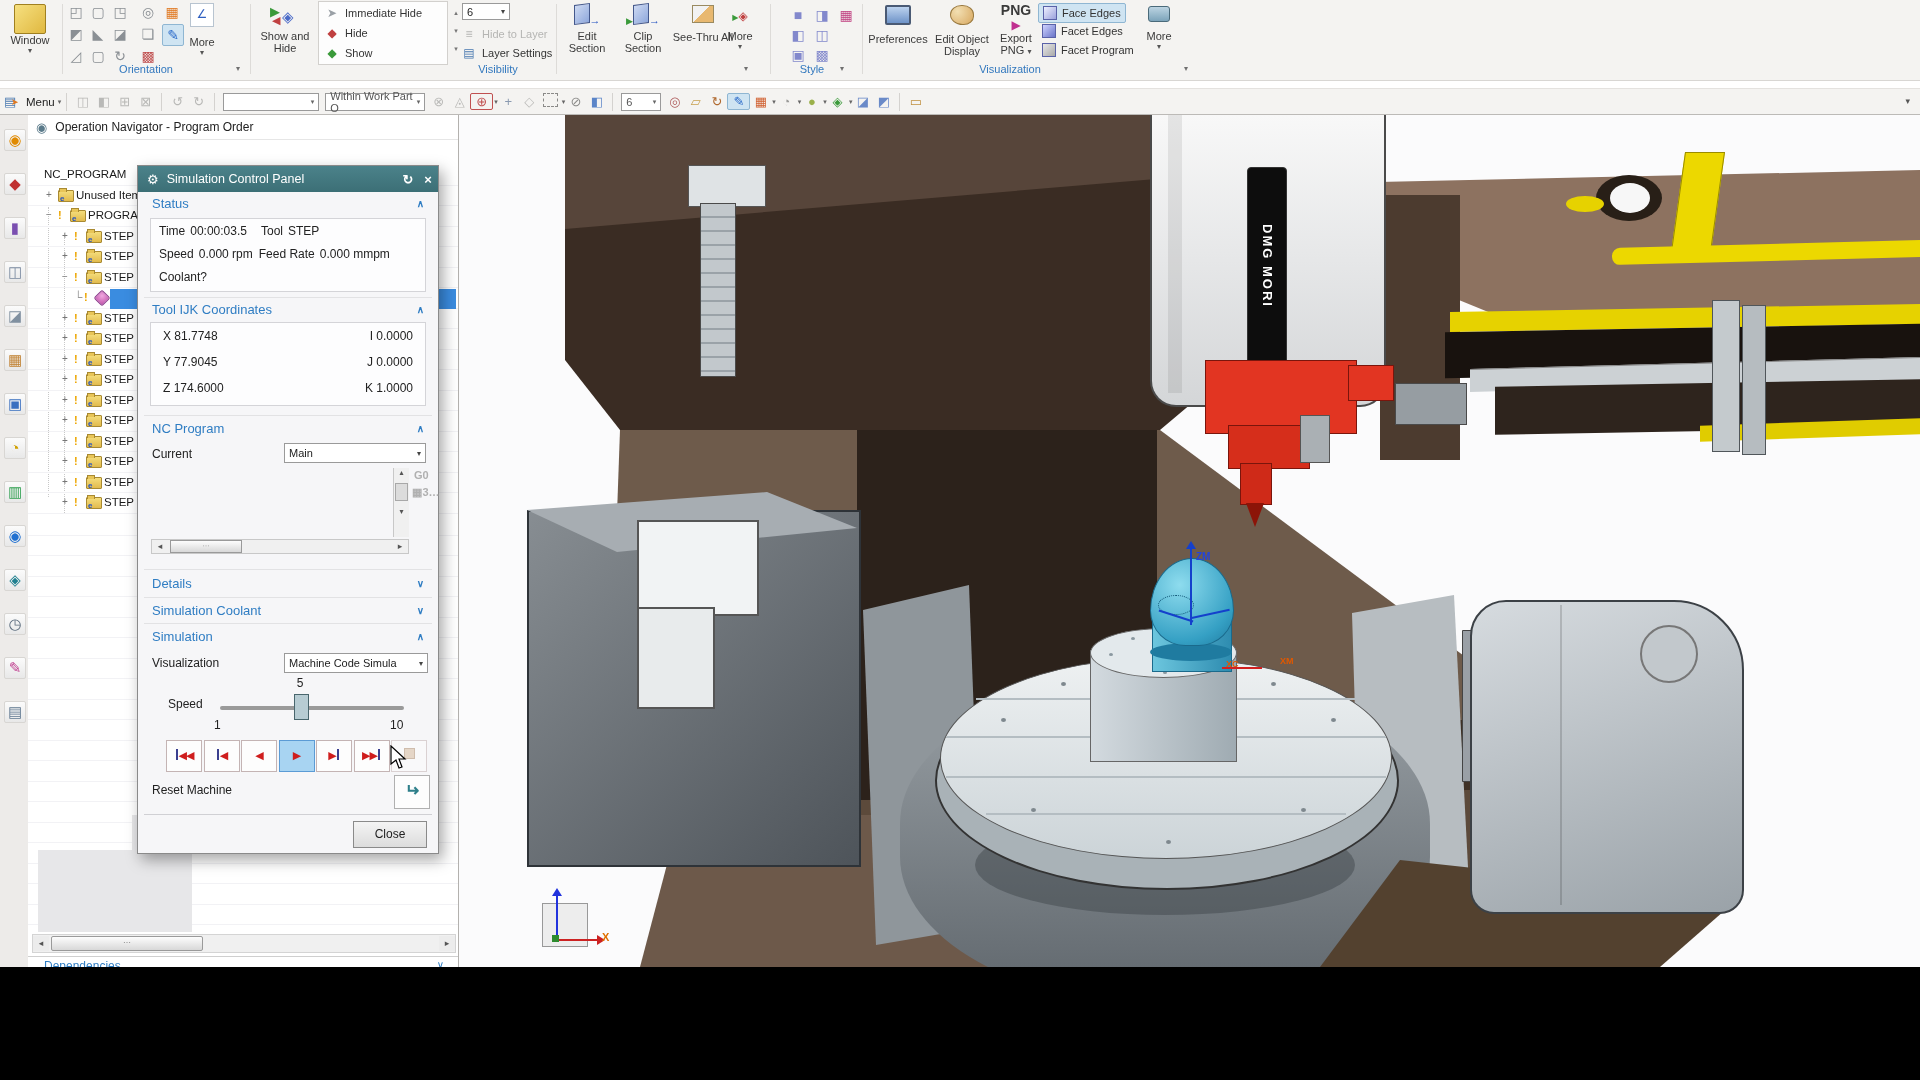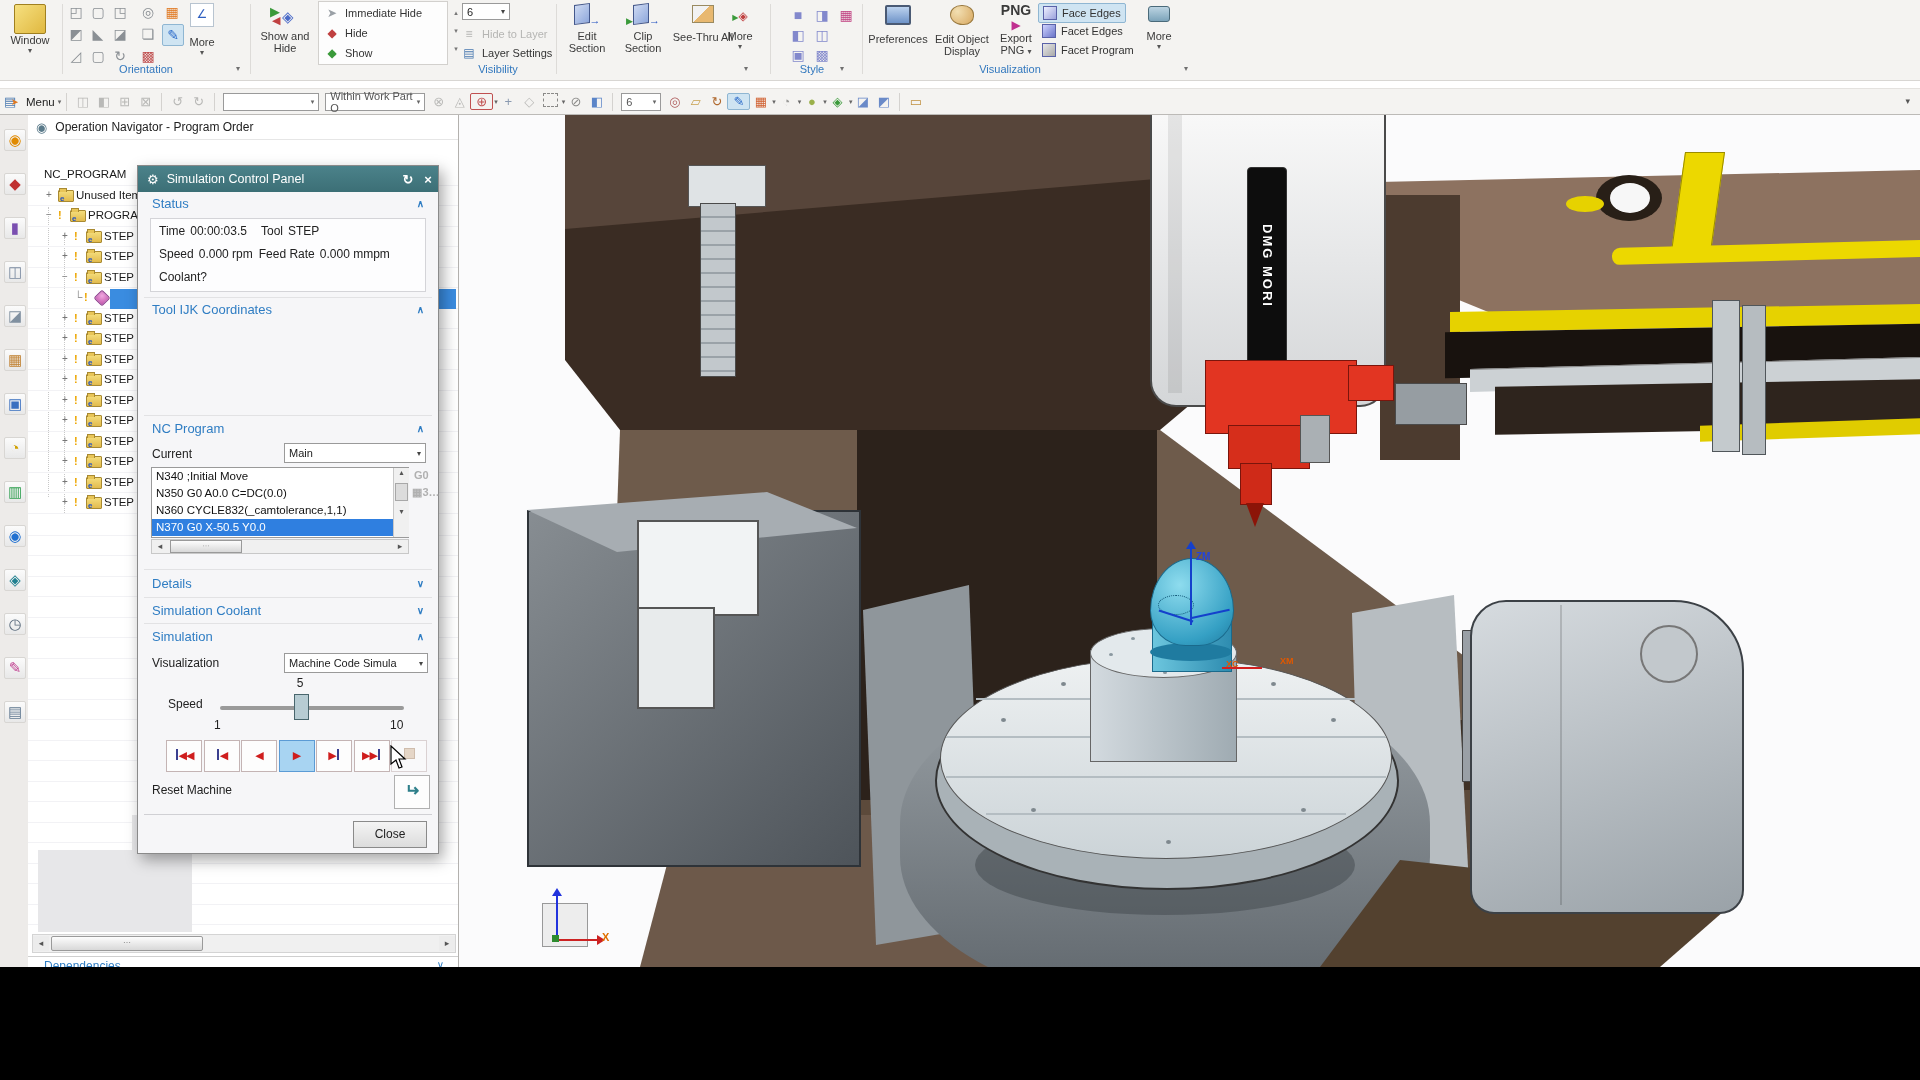--- a/index.html
+++ b/index.html
@@ -648,35 +648,43 @@
           <span>0.000 mmpm</span>
       </div>
       <div class="stat-row">
           <span>Coolant?</span>
         </div>
     </div>
 
     <div class="sline" style="top:131px;"></div>
     <div class="shead" style="top:136px;">Tool IJK Coordinates</div>
     <div class="schev" style="top:138px;">∧</div>
+    <div class="sbox" style="left:12px;top:156px;width:276px;height:84px;" id="coord-rows">
+        <div class="ijk-row">
+          <span>X 81.7748</span>
+          <span>I 0.0000</span>
+        </div>
+        <div class="ijk-row">
+          <span>Y 77.9045</span>
+          <span>J 0.0000</span>
+        </div>
+        <div class="ijk-row">
+          <span>Z 174.6000</span>
+          <span>K 1.0000</span>
+        </div>
+      </div>
 
     <div class="sline" style="top:249px;"></div>
     <div class="shead" style="top:255px;">NC Program</div>
     <div class="schev" style="top:257px;">∧</div>
     <div class="lbl" style="left:14px;top:281px;">Current</div>
     <div class="combo" style="left:146px;top:277px;width:142px;height:20px;">
       <span>Main</span>
         <span class="dd">▾</span>
     </div>
-    <div id="nc-list">
-        <div class="nc-line">N340 ;Initial Move</div>
-        <div class="nc-line">N350 G0 A0.0 C=DC(0.0)</div>
-        <div class="nc-line">N360 CYCLE832(_camtolerance,1,1)</div>
-        <div class="nc-line sel">N370 G0 X-50.5 Y0.0</div>
-      </div>
     <div id="nc-vscroll">▴<div class="vth"></div>▾</div>
     <div id="nc-hscroll">
       <span class="sbtn" style="height:11px;line-height:11px;background:none;">◂</span>
       <span id="nc-hth">⋯</span>
       <span class="sbtn" style="height:11px;line-height:11px;background:none;margin-left:auto;">▸</span>
     </div>
     <div class="ncside" style="left:276px;top:303px;">G0</div>
     <div class="ncside" style="left:274px;top:320px;">▦<span>3</span>…</div>
 
     <div class="sline" style="top:403px;"></div>

